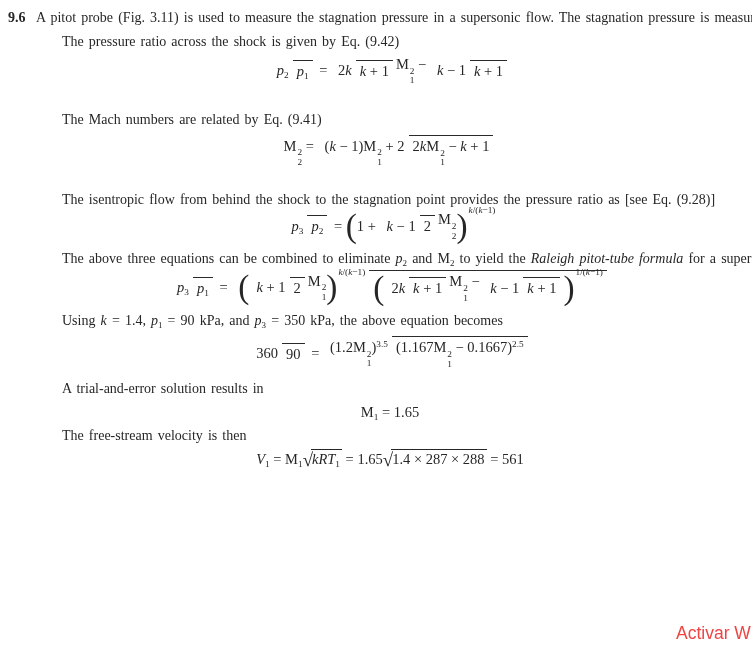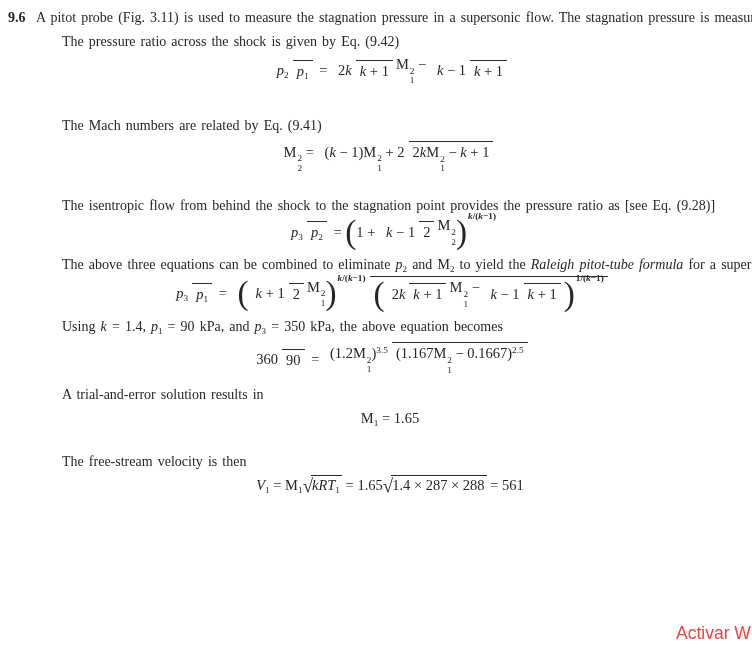--- a/index.html
+++ b/index.html
@@ -23,40 +23,40 @@
     display:flex;justify-content:center;align-items:center;
     font-size:14.5px;line-height:1.25;
   }
   .run{display:inline-block;white-space:pre;}
   .frac{display:inline-flex;flex-direction:row;align-items:center;vertical-align:middle;margin:0 3px;}
   .fn,.fd{display:flex;align-items:center;justify-content:center;padding:1px 4px;}
   .fd{border-top:1.2px solid #2a2a2a;}
   .pargroup{display:inline-flex;align-items:center;}
   .pglyph{line-height:0.9;font-weight:400;align-self:center;}
   .pcontent{display:inline-flex;align-items:center;}
-  .psup{font-size:0.64em;line-height:1;align-self:flex-start;margin-top:-4px;margin-left:1px;white-space:pre;font-weight:bold;}
+  .psup{font-size:0.64em;line-height:1;align-self:flex-start;margin-top:-4px;margin-left:1px;white-space:pre;}
   .psup .run{font-size:1em;}
   .ss{display:inline-flex;flex-direction:column;align-items:flex-start;font-size:0.64em;line-height:1.05;vertical-align:-0.5em;margin-left:1px;}
   .rsign{font-size:1.3em;line-height:0.8;vertical-align:-0.14em;margin-right:-2px;}
   .rcand{display:inline-block;border-top:1.1px solid currentColor;line-height:1.15;padding:1px 2px 0 1px;}
 
   
   #p2{margin-top:5px;}
   #eq942{margin-top:4px;}
-  #p3{margin-top:30px;font-family:Liberation Serif, serif;}
+  #p3{margin-top:24px;font-family:Liberation Serif, serif;}
   #eq941{margin-top:6px;}
   #p4{margin-top:21px;}
   #eq928{margin-top:1px;}
   #p5{margin-top:8px;}
   #raleigh{margin-top:2px;}
   #p6{margin-top:7px;}
   #eqnum{margin-top:6px;}
   #p7{margin-top:9px;}
   #eqm1{margin-top:5px;}
-  #p8{margin-top:24px;}
+  #p8{margin-top:4px;}
   #eqv1{margin-top:4px;}
 
   .watermark{
     position:absolute;left:676px;top:623px;width:76px;overflow:hidden;
     font-family:"Liberation Sans","DejaVu Sans",sans-serif;
     font-size:17.5px;color:#ef4444;white-space:nowrap;
   }
 </style>
 </head>
 <body>

